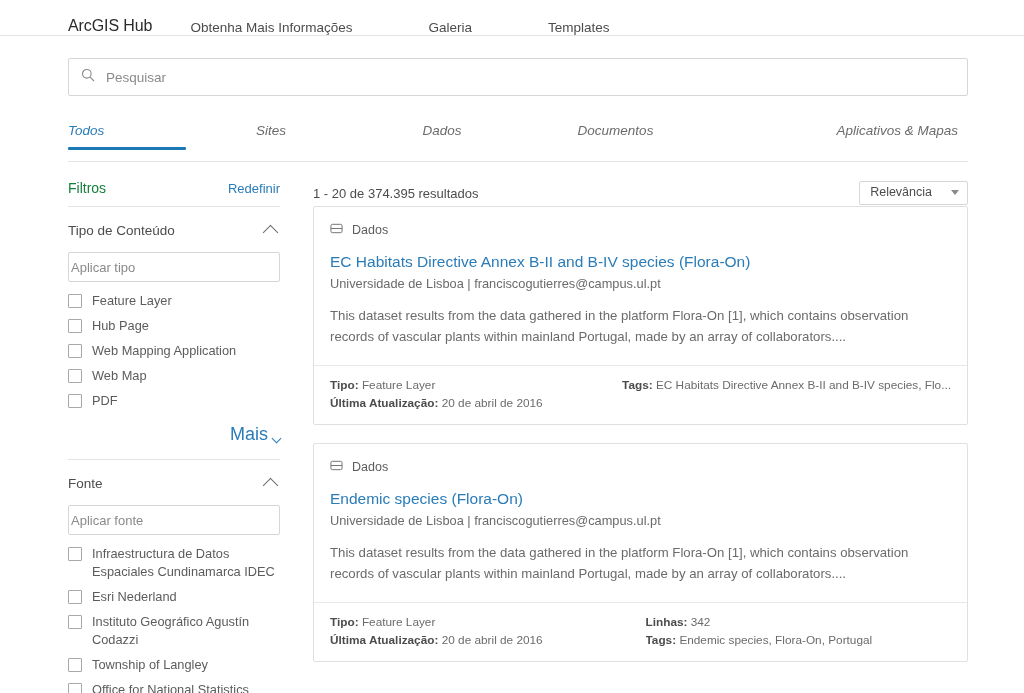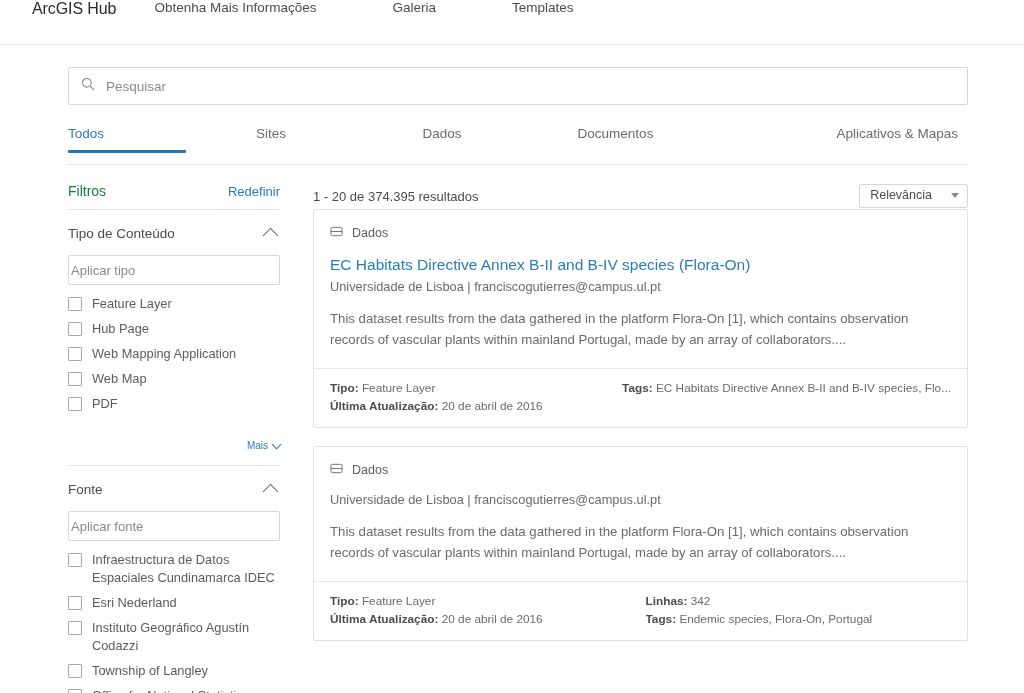--- a/index.html
+++ b/index.html
@@ -9,25 +9,25 @@
     width: 1024px;
     height: 693px;
     background: #ffffff;
     font-family: "Liberation Sans", sans-serif;
     color: #4c4c4c;
     overflow: hidden;
   }
 
   
   .topnav {
-    height: 45px;
+    height: 36px;
     border-bottom: 1px solid #e4e4e4;
     display: flex;
-    align-items: flex-start;
-    padding-left: 32px;
+    align-items: flex-end;
+    padding-left: 68px;
     background: #fff;
   }
   .brand {
     font-size: 16px;
     color: #2b2b2b;
     letter-spacing: -0.1px;
     margin-right: 38px;
   }
   .nav-links { display: flex; align-items: center; gap: 40px; }
   .nav-link {
@@ -59,24 +59,25 @@
     flex: 1;
     font-size: 13.5px;
     font-family: "Liberation Sans", sans-serif;
     color: #6e6e6e;
     background: transparent;
   }
   .search-input::placeholder { color: #8a8a8a; }
 
   
   .tabs {
-    margin: 21px 56px 0 68px;
+    margin: 27px 56px 0 68px;
     border-bottom: 1px solid #e4e4e4;
     display: flex;
     position: relative;
+    font-style: italic;
   }
   .tab {
     font-size: 13.5px;
     color: #6b6b6b;
     padding: 0 0 11px 0;
     cursor: pointer;
     text-align: center;
     white-space: nowrap;
   }
   .tab.active { color: #2a7cb8; }
@@ -192,24 +193,24 @@
     margin-right: 10px;
     margin-top: 2px;
   }
   .cb-label {
     font-size: 12.8px;
     color: #5c5c5c;
     line-height: 18px;
   }
   .fg-more {
     text-align: right;
-    font-size: 10px;
+    font-size: 18px;
     color: #2a7cb8;
     cursor: pointer;
-    margin-top: 27px;
+    margin-top: 14px;
     display: flex;
     justify-content: flex-end;
     align-items: flex-end;
     gap: 5px;
   }
   .chev-sm {
     width: 7px; height: 7px;
     border-right: 1.6px solid #2a7cb8;
     border-bottom: 1.6px solid #2a7cb8;
     transform: rotate(45deg);
@@ -436,20 +437,21 @@
       <div class="card-body">
         <div class="card-kind">
           <span>
             <svg width="13" height="13" viewBox="0 0 14 14">
               <rect x="1" y="2.5" width="12" height="9" rx="1.6" ry="1.6" fill="none" stroke="#6b6b6b" stroke-width="1"></rect>
               <line x1="1" y1="7" x2="13" y2="7" stroke="#6b6b6b" stroke-width="1"></line>
             </svg>
           </span>
           <span class="kind-label">Dados</span>
         </div>
+        <h3 class="card-title">Endemic species (Flora-On)</h3>
         <div class="card-sub">Universidade de Lisboa | franciscogutierres@campus.ul.pt</div>
         <div class="card-desc">This dataset results from the data gathered in the platform Flora-On [1], which contains observation records of vascular plants within mainland Portugal, made by an array of collaborators....</div>
       </div>
       <div class="card-foot">
         <div class="foot-col">
           <div class="foot-line">
             <span class="foot-key">Tipo:</span>
             <span>Feature Layer</span>
           </div>
           <div class="foot-line">

